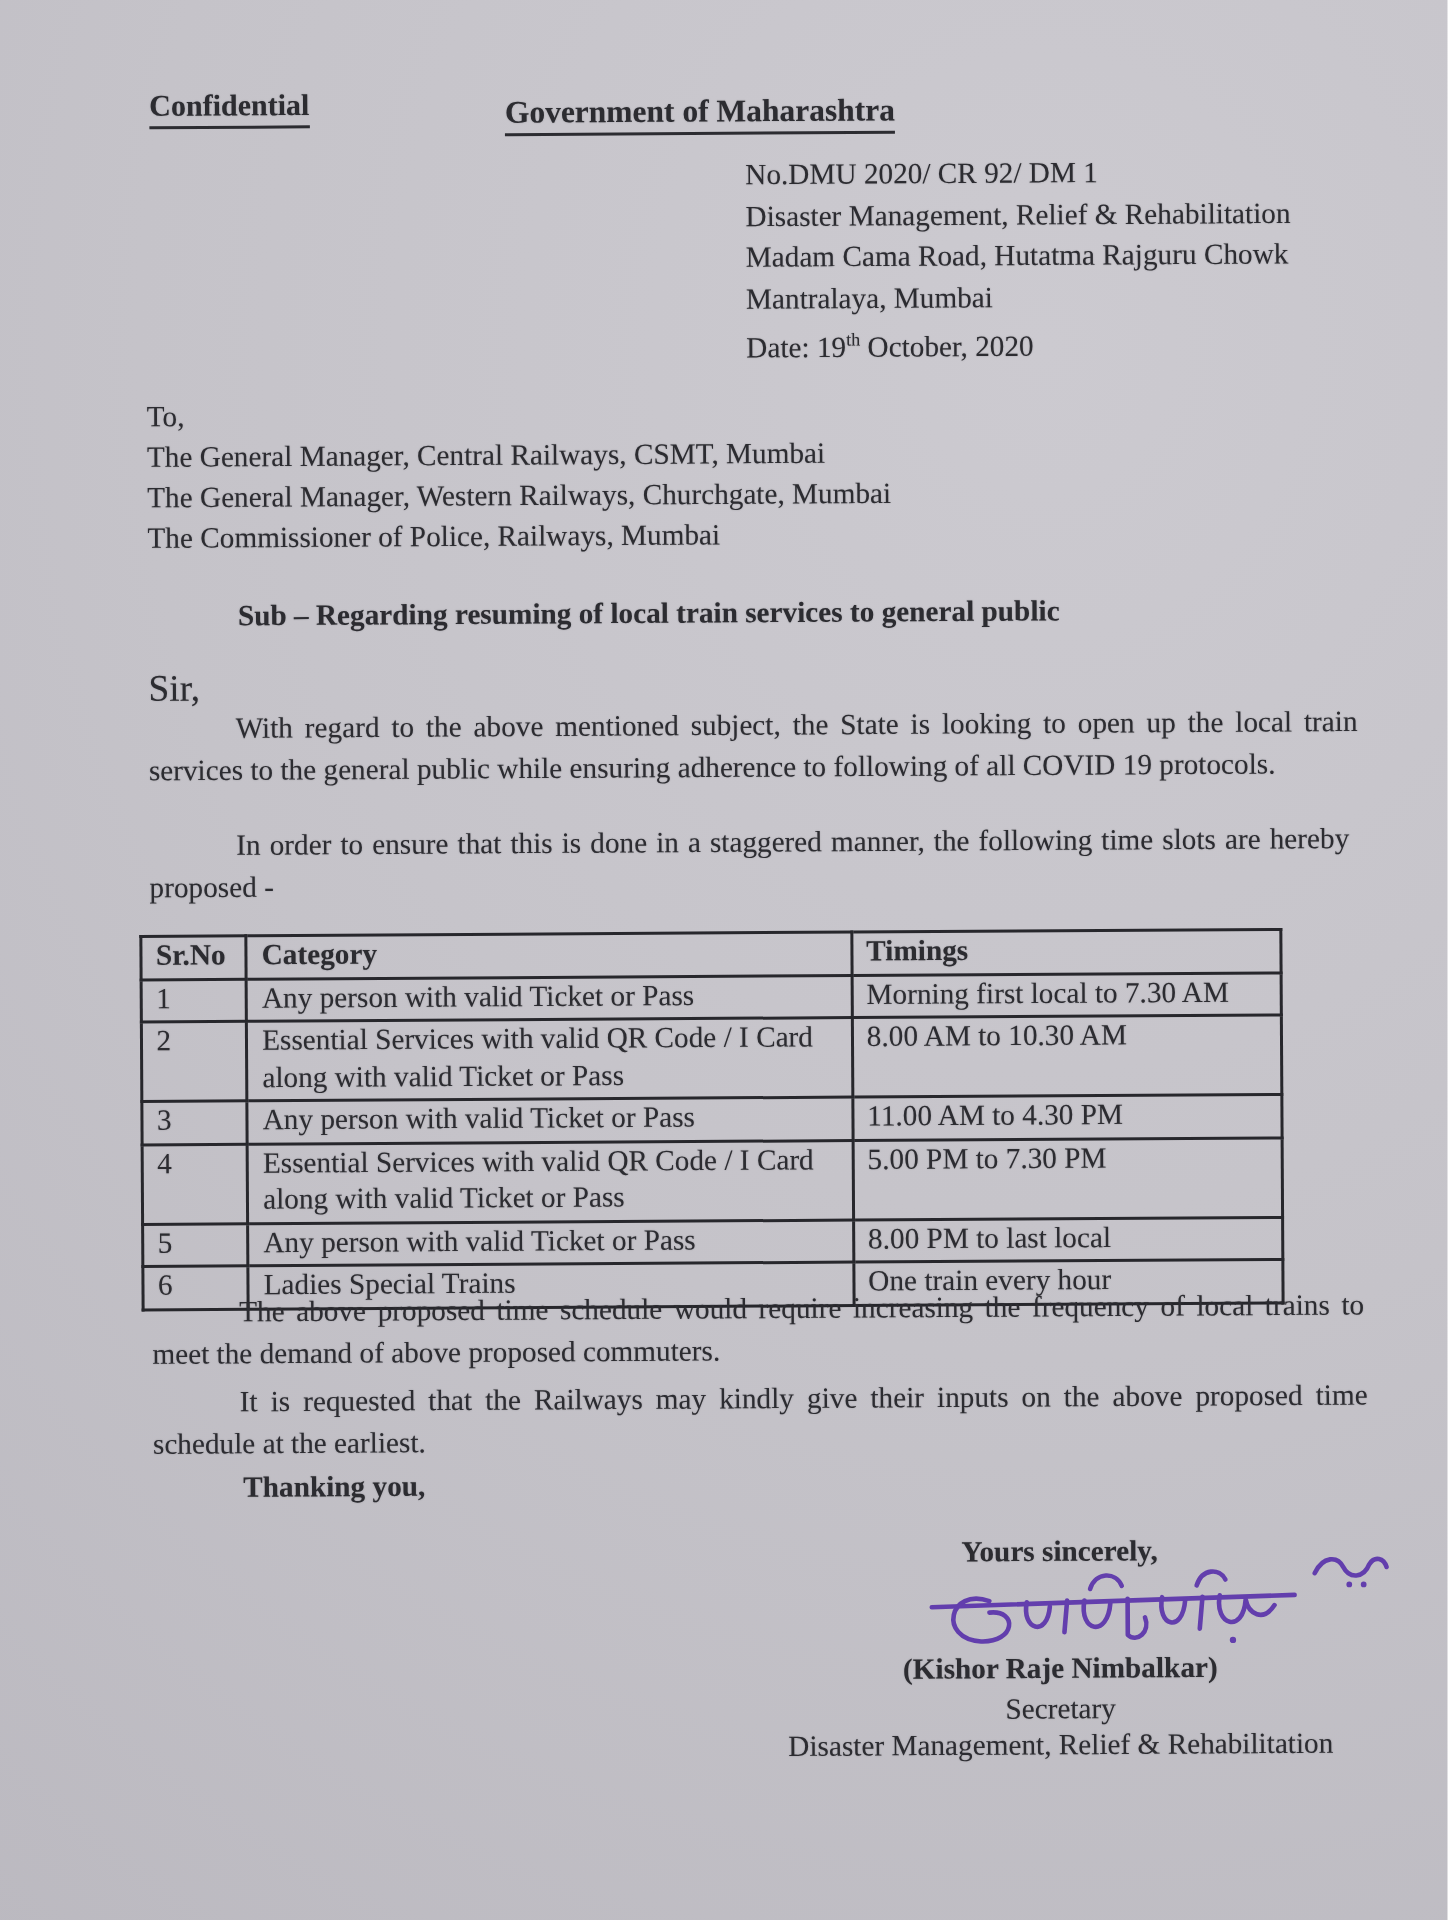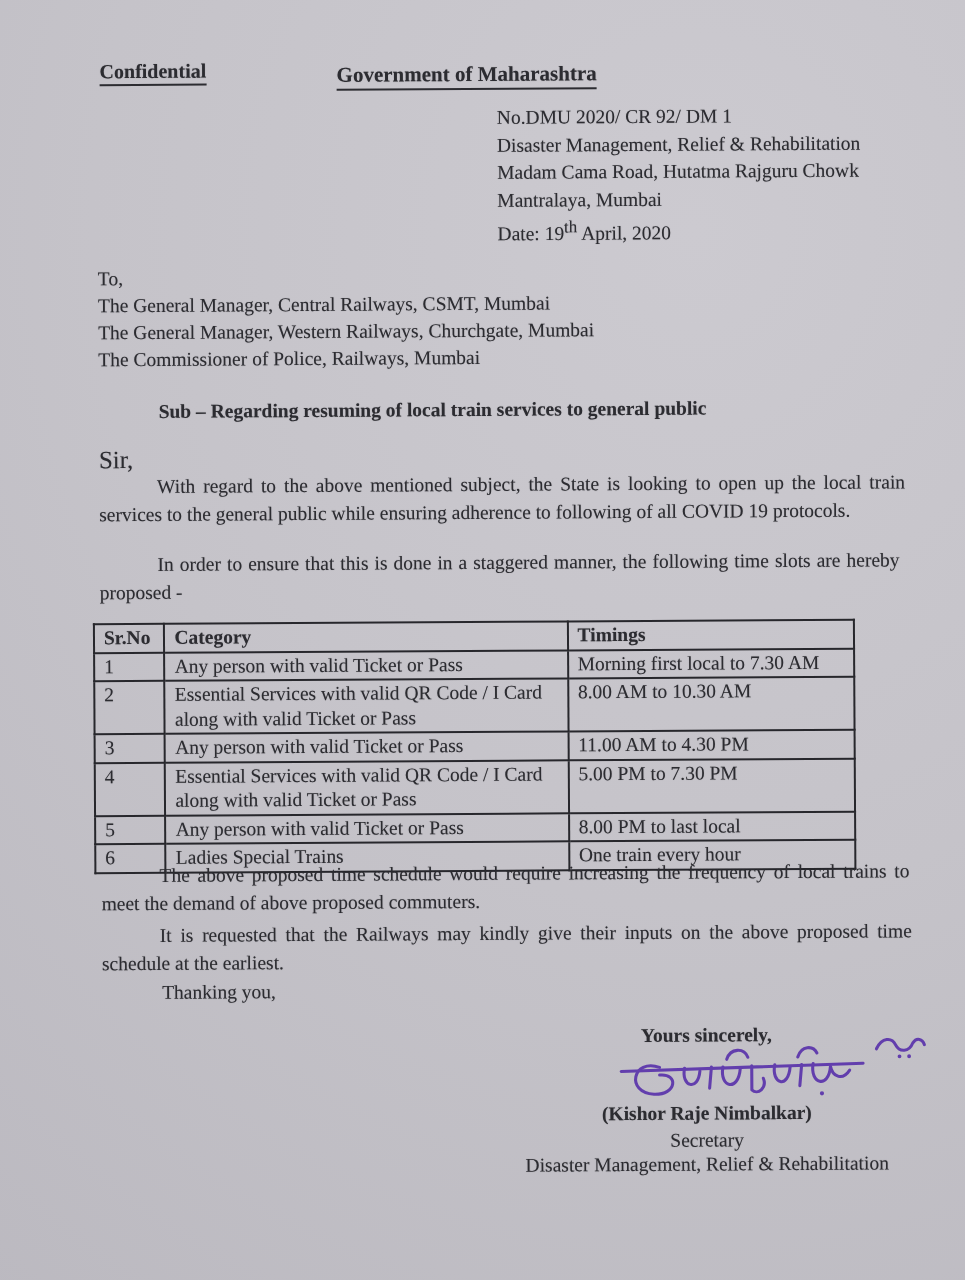--- a/index.html
+++ b/index.html
@@ -34,21 +34,21 @@
   .subject      { left: 160px; top: 399px; font-size: 19.5px; }
   .sir          { left: 100px; top: 444px; font-size: 25px; }
   .para {
     font-size: 19.5px; line-height: 27.5px;
     text-align: justify; text-indent: 58px;
   }
   .para1 { left: 100px; top: 471px; width: 806px; }
   .para2 { left: 100px; top: 549px; width: 800px; }
   .para3 { left: 100px; top: 860px; width: 808px; }
   .para4 { left: 100px; top: 920px; width: 810px; }
-  .thanking { left: 160px; top: 980px; font-size: 19.5px; }
+  .thanking { left: 160px; top: 980px; font-size: 19.5px; font-weight: bold; }
 
   table.slots {
     position: absolute; left: 93px; top: 621px; width: 762px;
     border-collapse: collapse;
     font-size: 19.5px;
   }
   table.slots th, table.slots td {
     border: 2px solid #27272c;
     padding: 1px 9px;
     line-height: 24.5px;
@@ -64,42 +64,42 @@
   .closing { left: 498px; top: 1026px; width: 412px; height: 165px; }
   .closing > div { position: absolute; width: 100%; text-align: center; }
   .valediction { top: 0; font-size: 19.5px; }
   .sig-name    { top: 78px; font-size: 19.5px; }
   .sig-role    { top: 105px; font-size: 19.5px; }
   .sig-dept    { top: 129px; font-size: 19.5px; }
   .signature-wrap {
     position: absolute; left: 72px; top: 8px;
     width: 340px; height: 72px;
   }
-  sup { font-size: 17px; }
+  sup { font-size: 12px; }
 </style>
 </head>
 <body>
 
 <div class="page">
   <div class="tilt">
 
     <div class="abs txt confidential bold">
       <span class="u">Confidential</span>
     </div>
 
     <div class="abs txt govt-title bold">
       <span class="u">Government of Maharashtra</span>
     </div>
 
     <div class="abs txt letterhead">
       <div>No.DMU 2020/ CR 92/ DM 1</div>
       <div>Disaster Management, Relief &amp; Rehabilitation</div>
       <div>Madam Cama Road, Hutatma Rajguru Chowk</div>
       <div>Mantralaya, Mumbai</div>
-      <div><span>Date: 19</span><sup>th</sup><span> April, 2020</span></div>
+      <div><span>Date: 19</span><sup>th</sup><span> October, 2020</span></div>
     </div>
 
     <div class="abs txt to-block">
       <div>To,</div>
       <div>The General Manager, Central Railways, CSMT, Mumbai</div>
       <div>The General Manager, Western Railways, Churchgate, Mumbai</div>
       <div>The Commissioner of Police, Railways, Mumbai</div>
     </div>
 
     <div class="abs txt subject bold">Sub – Regarding resuming of local train services to general public</div>

